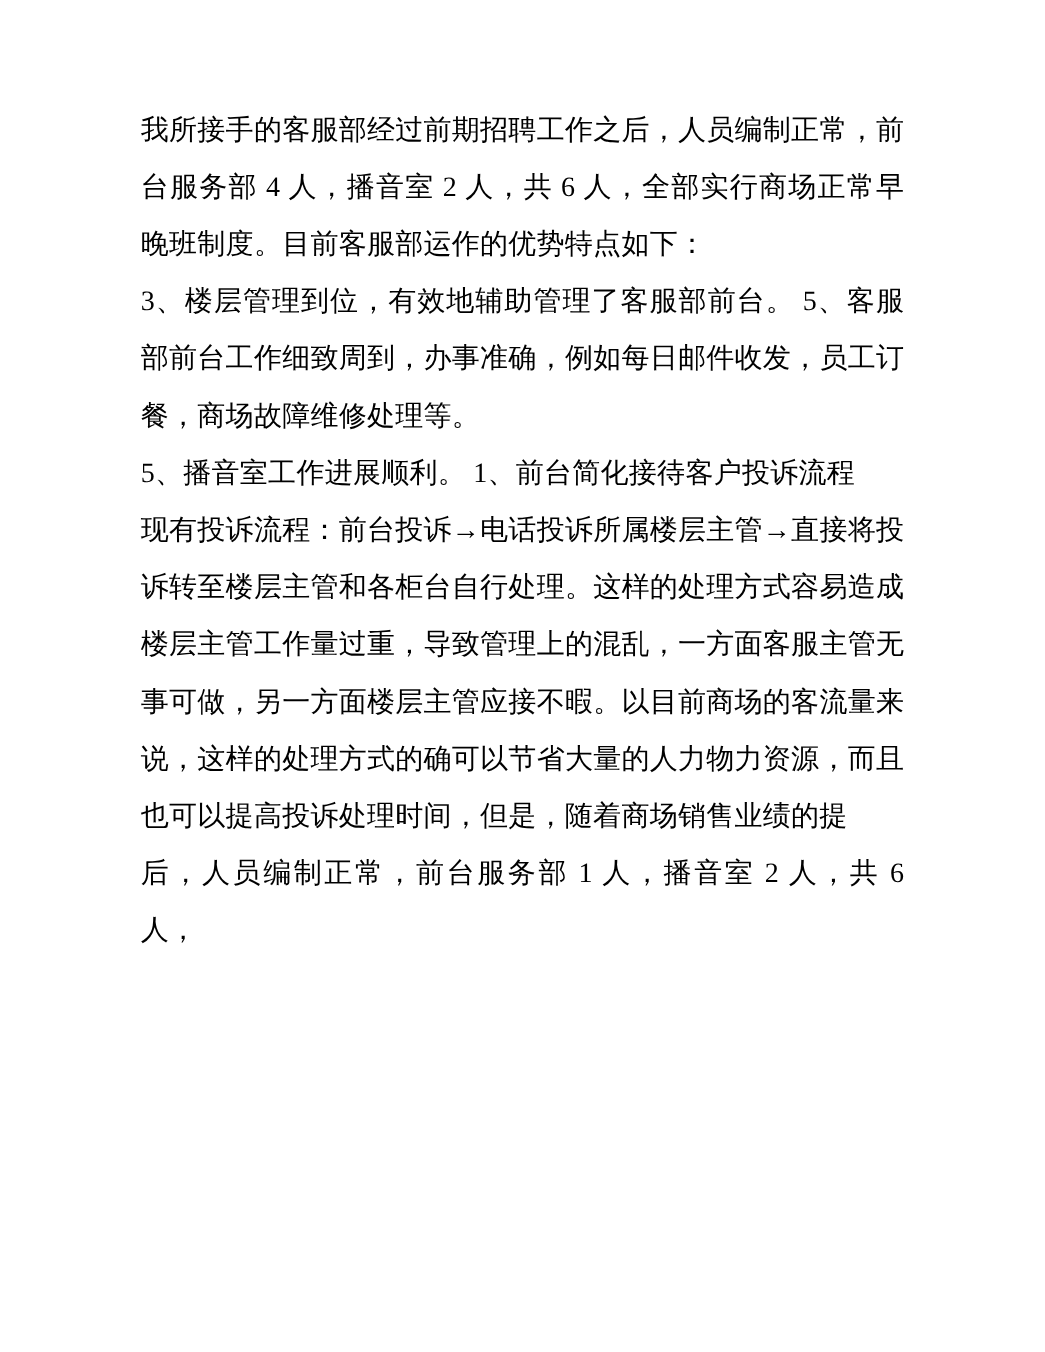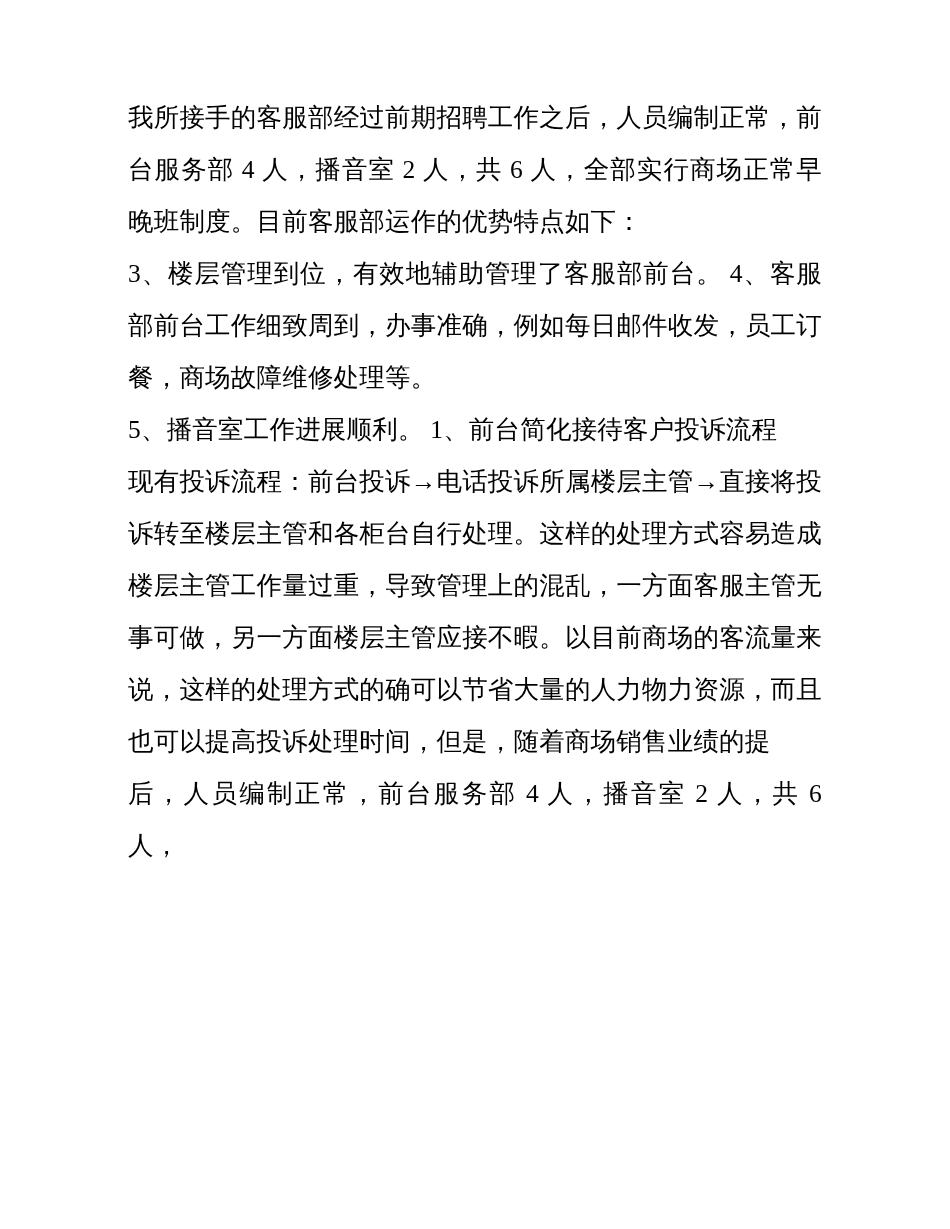--- a/index.html
+++ b/index.html
@@ -35,18 +35,18 @@
   .para + .para {
     margin-top: 0px;
   }
 </style>
 </head>
 <body>
 
 <div class="page">
   <div class="doc-body">
     <p class="para">我所接手的客服部经过前期招聘工作之后，人员编制正常，前台服务部 4 人，播音室 2 人，共 6 人，全部实行商场正常早晚班制度。目前客服部运作的优势特点如下：</p>
-    <p class="para">3、楼层管理到位，有效地辅助管理了客服部前台。 4、客服部前台工作细致周到，办事准确，例如每日邮件收发，员工订餐，商场故障维修处理等。</p>
+    <p class="para">3、楼层管理到位，有效地辅助管理了客服部前台。 5、客服部前台工作细致周到，办事准确，例如每日邮件收发，员工订餐，商场故障维修处理等。</p>
     <p class="para">5、播音室工作进展顺利。 1、前台简化接待客户投诉流程</p>
     <p class="para">现有投诉流程：前台投诉→电话投诉所属楼层主管→直接将投诉转至楼层主管和各柜台自行处理。这样的处理方式容易造成楼层主管工作量过重，导致管理上的混乱，一方面客服主管无事可做，另一方面楼层主管应接不暇。以目前商场的客流量来说，这样的处理方式的确可以节省大量的人力物力资源，而且也可以提高投诉处理时间，但是，随着商场销售业绩的提</p>
-    <p class="para">后，人员编制正常，前台服务部 4 人，播音室 2 人，共 6 人，</p>
+    <p class="para">后，人员编制正常，前台服务部 1 人，播音室 2 人，共 6 人，</p>
   </div>
 </div>
 
 </body></html>

